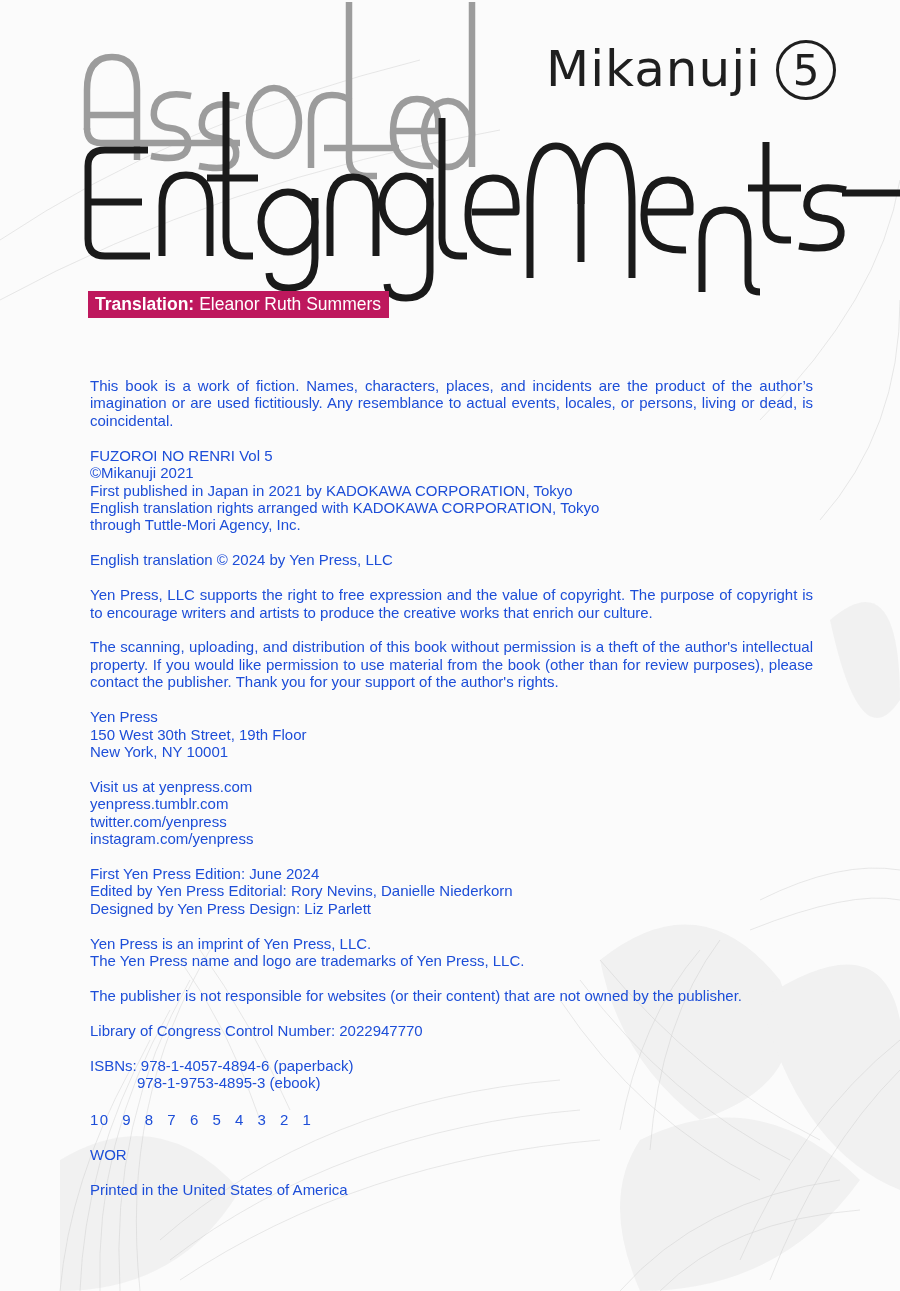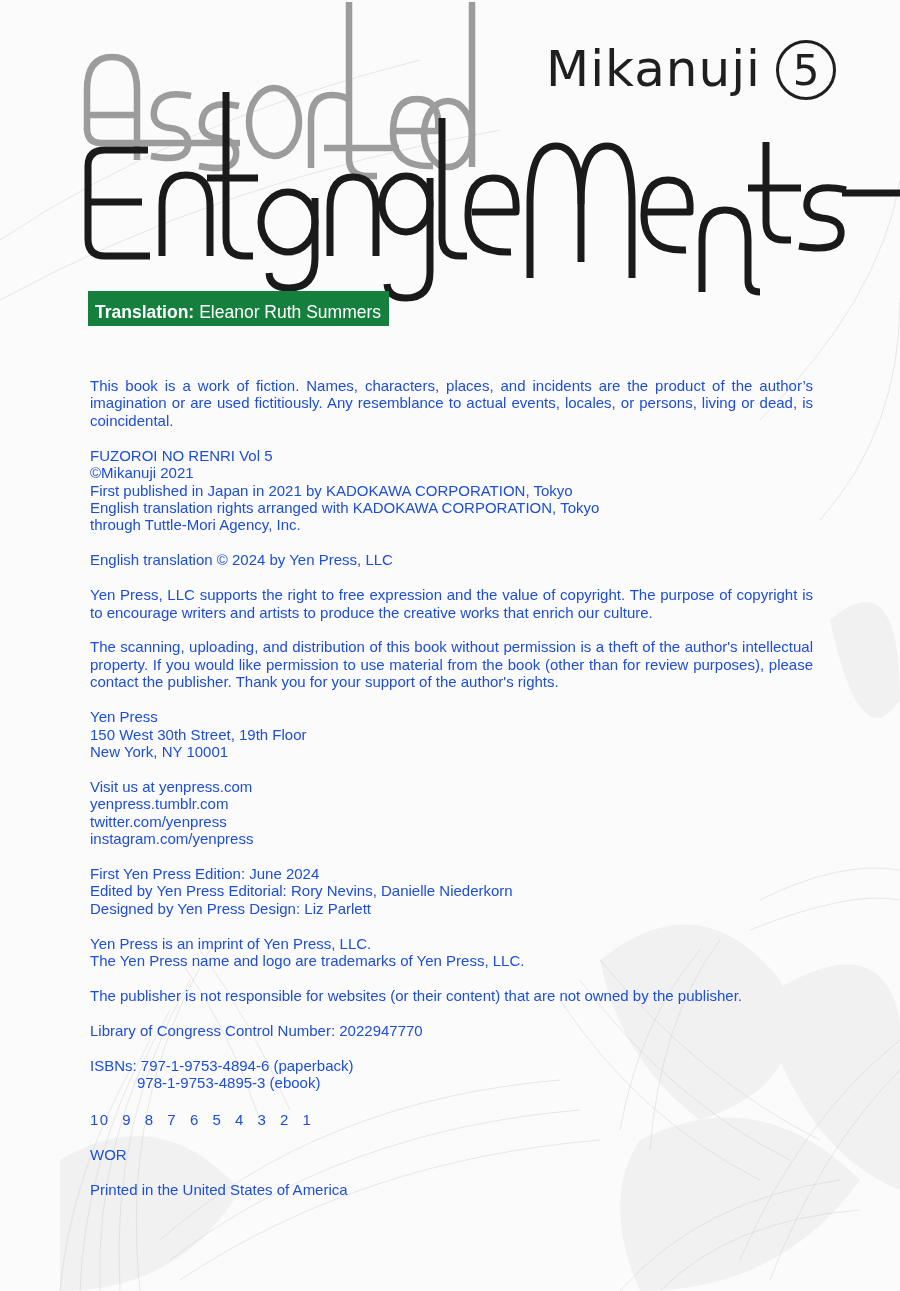--- a/index.html
+++ b/index.html
@@ -22,22 +22,22 @@
   }
   .volume-circle{
     width:60px;height:60px;border:3px solid #1f1f1f;border-radius:50%;
     display:flex;align-items:center;justify-content:center;
     font-size:42px;color:#1f1f1f;font-family:"DejaVu Sans",sans-serif;
     box-sizing:border-box;
   }
   
   .badges{position:absolute;left:88px;top:291px;z-index:2;}
   .badge{
-    display:table;background:#15803d;color:#ffffff;
-    font-size:17.5px;line-height:20px;padding:11px 8px 4px 7px;
+    display:table;background:#be185d;color:#ffffff;
+    font-size:17.5px;line-height:20px;padding:3px 8px 4px 7px;
     margin-bottom:8px;white-space:nowrap;
   }
   .badge b{font-weight:bold;margin-right:5px;}
   
   .colophon{
     position:absolute;left:90px;top:377px;width:723px;z-index:2;
     font-size:15px;line-height:17.4px;color:#1d4ed8;
   }
   .colophon .blk{margin:0 0 17.5px 0;}
   .just{text-align:justify;}
@@ -177,21 +177,21 @@
 Designed by Yen Press Design: Liz Parlett</p>
 
   <p class="blk ml">Yen Press is an imprint of Yen Press, LLC.
 The Yen Press name and logo are trademarks of Yen Press, LLC.</p>
 
   <p class="blk gap-lg">The publisher is not responsible for websites (or their content) that are not owned by the publisher.</p>
 
   <p class="blk">Library of Congress Control Number: 2022947770</p>
 
   <div class="isbn-block">
-    <div>ISBNs: 797-1-9753-4894-6 (paperback)</div>
+    <div>ISBNs: 978-1-4057-4894-6 (paperback)</div>
     <div class="isbn-indent">978-1-9753-4895-3 (ebook)</div>
   </div>
 
   <p class="blk numline">10 9 8 7 6 5 4 3 2 1</p>
 
   <p class="blk gap-lg">WOR</p>
 
   <p class="blk">Printed in the United States of America</p>
 </div>
 

